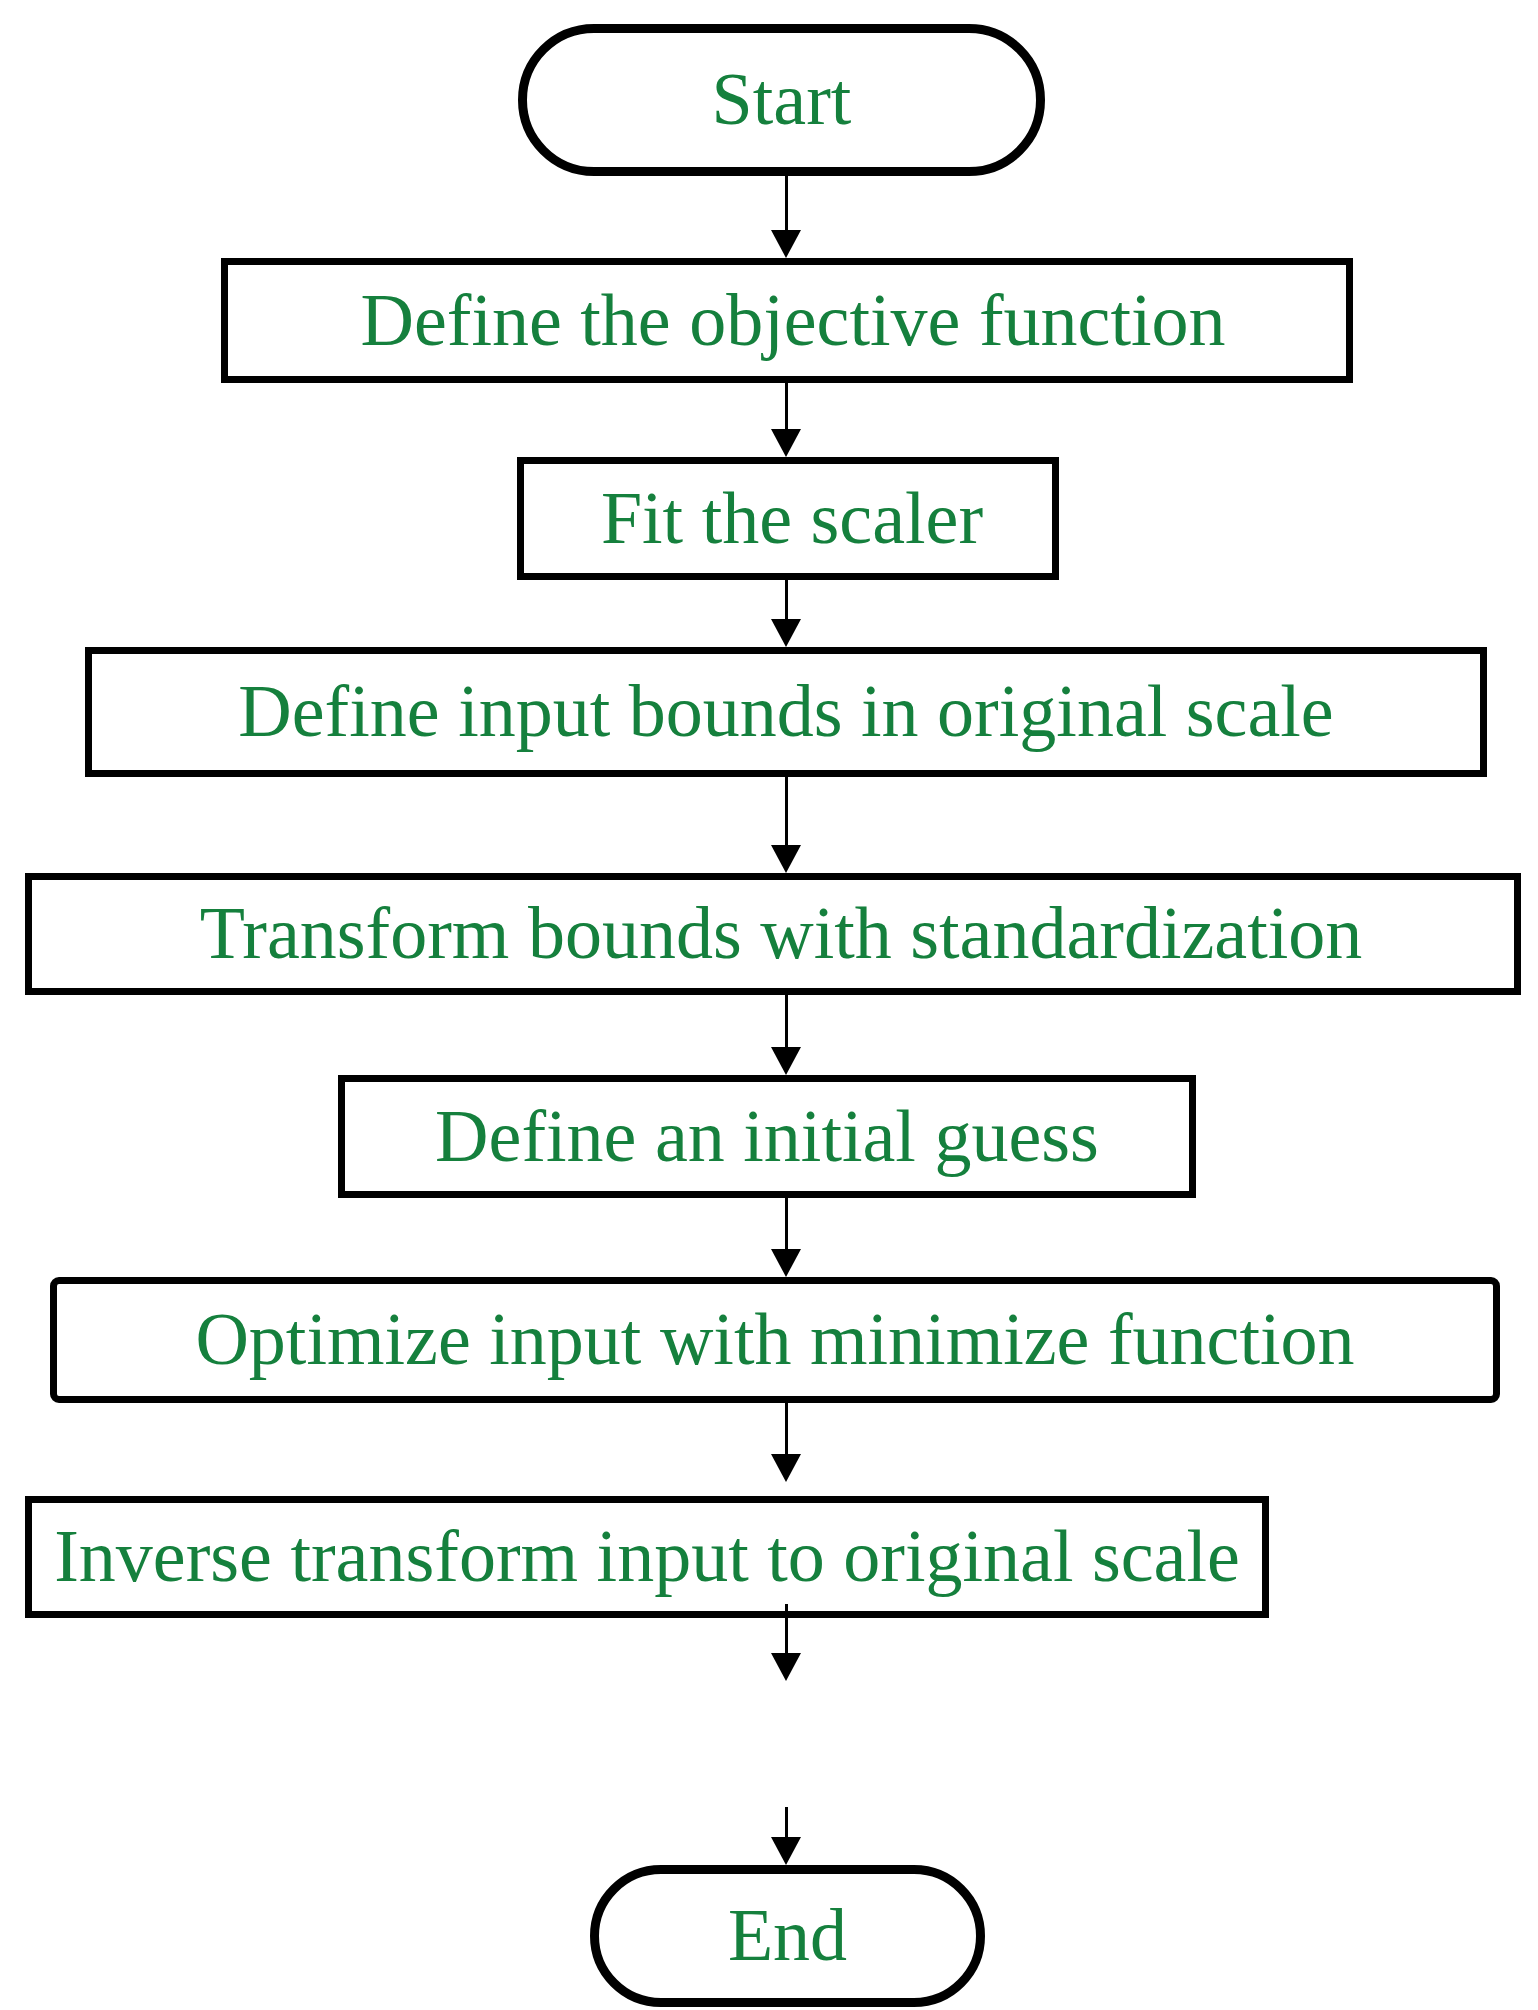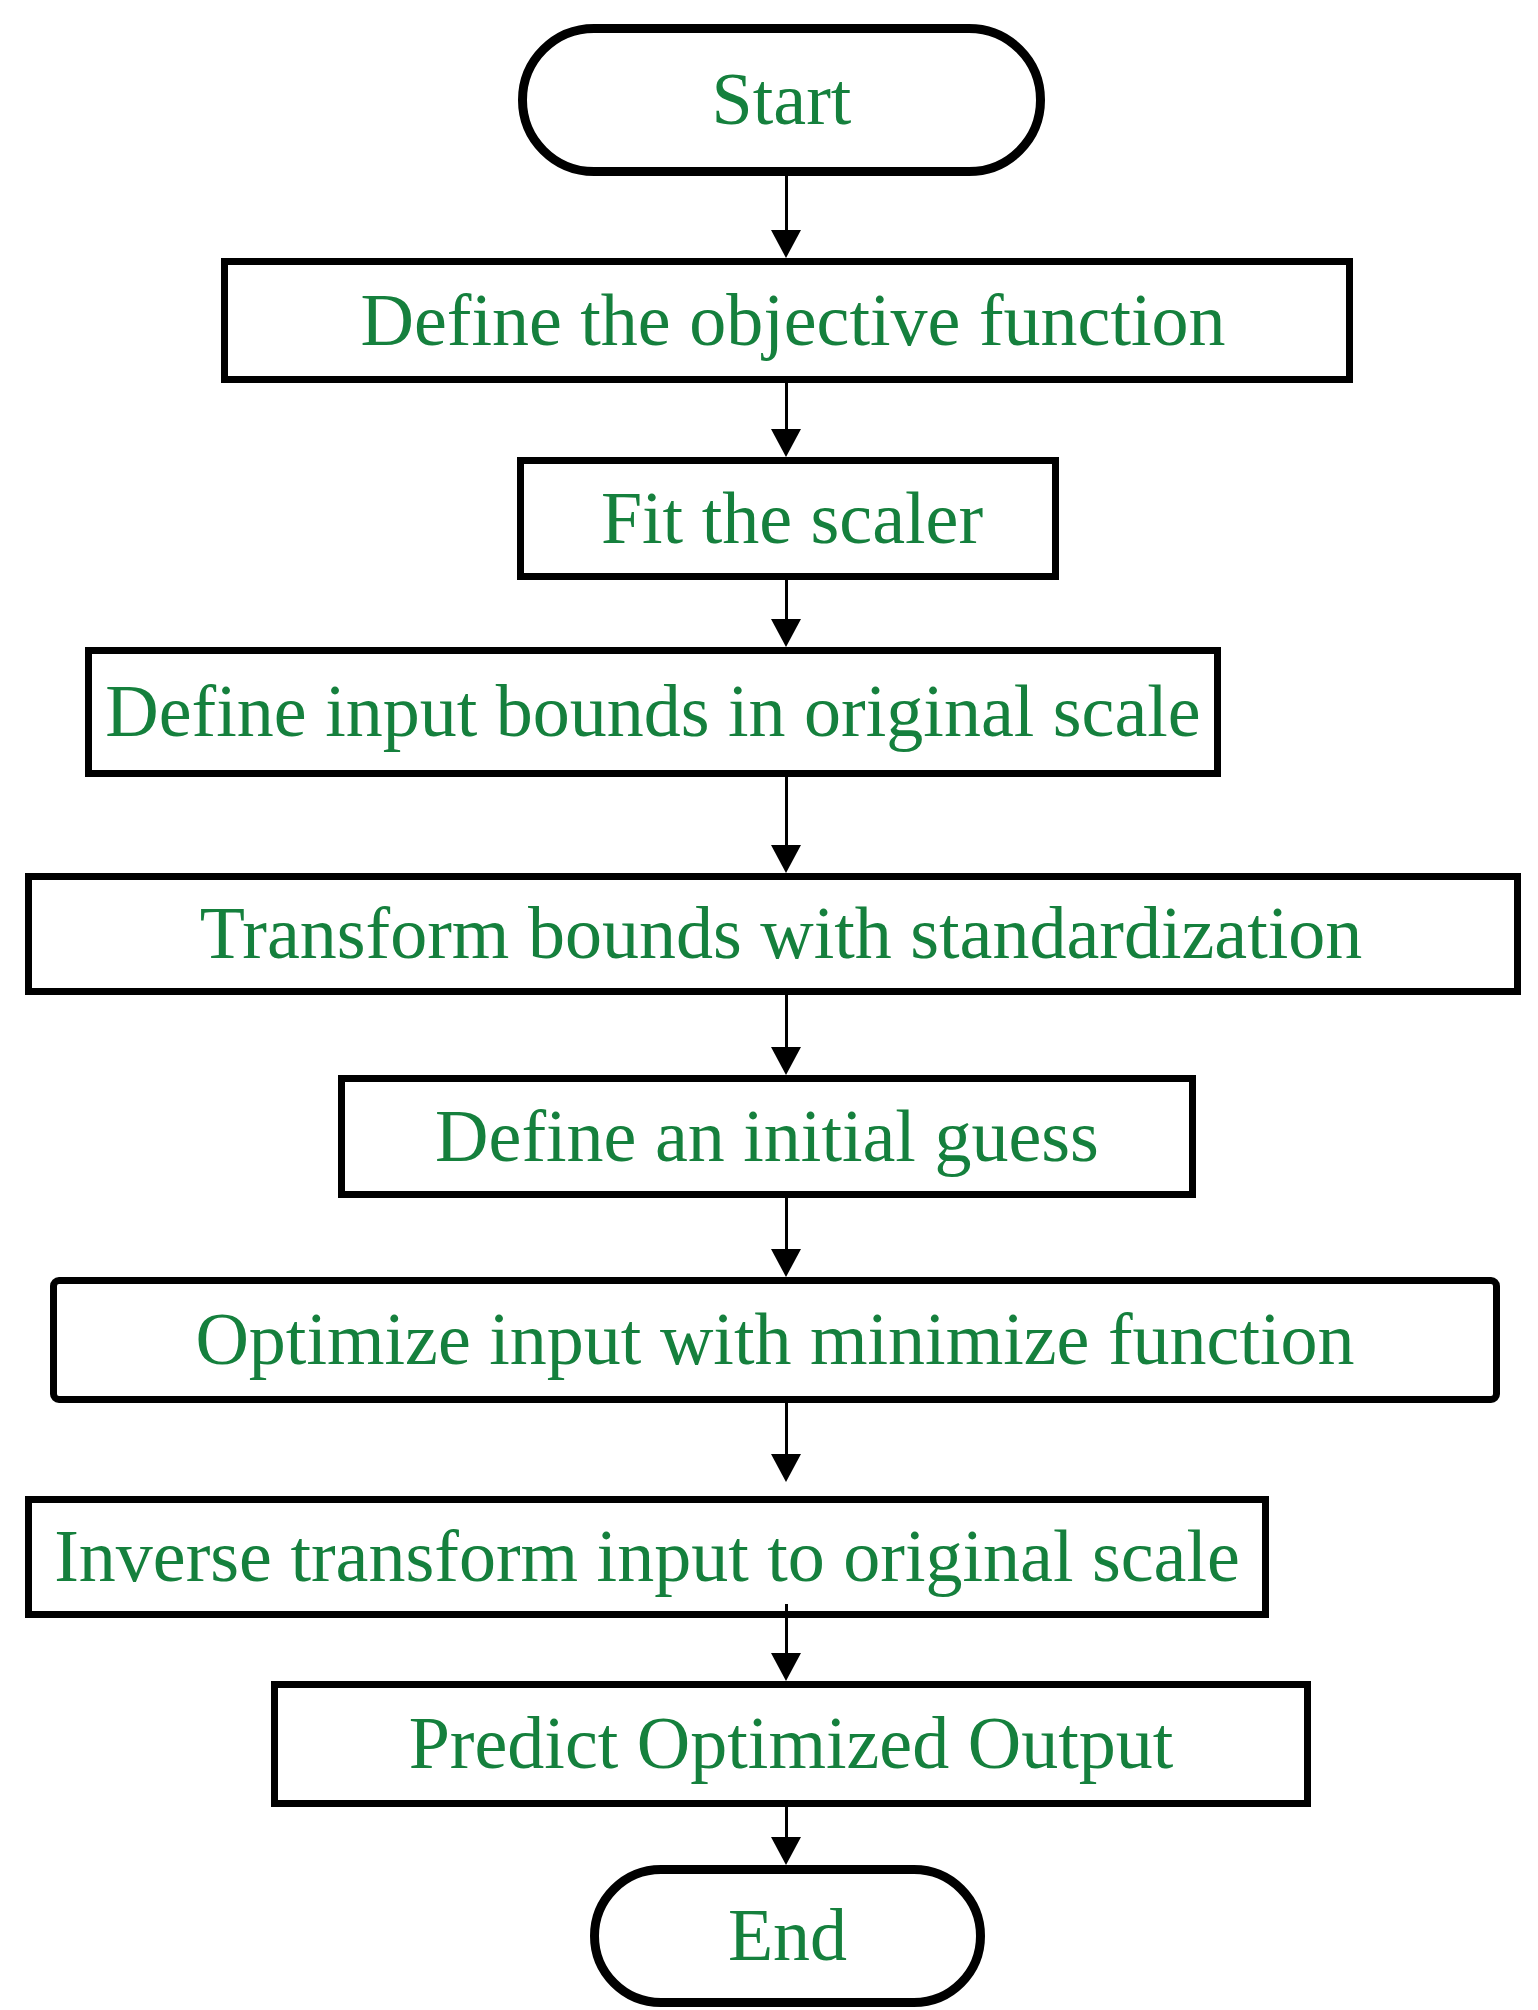--- a/index.html
+++ b/index.html
@@ -30,21 +30,21 @@
     white-space: nowrap;
   }
   .terminator {
     border-width: 9px;
     border-radius: 90px;
   }
   
   #node-start              { left: 518px;  top: 24px;   width: 527px;  height: 152px; }
   #node-define-objective   { left: 221px;  top: 258px;  width: 1132px; height: 125px; padding-left: 12px; }
   #node-fit-scaler         { left: 517px;  top: 457px;  width: 542px;  height: 123px; padding-left: 8px; }
-  #node-define-bounds      { left: 85px;   top: 647px;  width: 1136px; height: 130px; text-align: right; }
+  #node-define-bounds      { left: 85px;   top: 647px;  width: 1402px; height: 130px; text-align: right; }
   #node-transform-bounds   { left: 25px;   top: 873px;  width: 1496px; height: 122px; padding-left: 16px; }
   #node-initial-guess      { left: 338px;  top: 1075px; width: 858px;  height: 123px; }
   #node-optimize-input     { left: 50px;   top: 1277px; width: 1450px; height: 126px; border-radius: 9px; }
   #node-inverse-transform  { left: 25px;   top: 1496px; width: 1244px; height: 122px; }
   #node-predict-output     { left: 271px;  top: 1681px; width: 1040px; height: 126px; }
   #node-end                { left: 590px;  top: 1865px; width: 395px;  height: 142px; border-radius: 75px; }
 
   .arrow {
     position: absolute;
     left: 771px;
@@ -145,23 +145,20 @@
 
   <div class="node" id="node-inverse-transform">
     <span>Inverse transform input to original scale</span>
   </div>
 
   <div class="arrow" id="arrow-8">
     <div class="arrow-line"></div>
     <div class="arrow-head"></div>
   </div>
 
-  <div class="node" id="node-predict-output">
-    <span>Predict Optimized Output</span>
-  </div>
 
   <div class="arrow" id="arrow-9">
     <div class="arrow-line"></div>
     <div class="arrow-head"></div>
   </div>
 
   <div class="node terminator" id="node-end">
     <span>End</span>
   </div>
 

